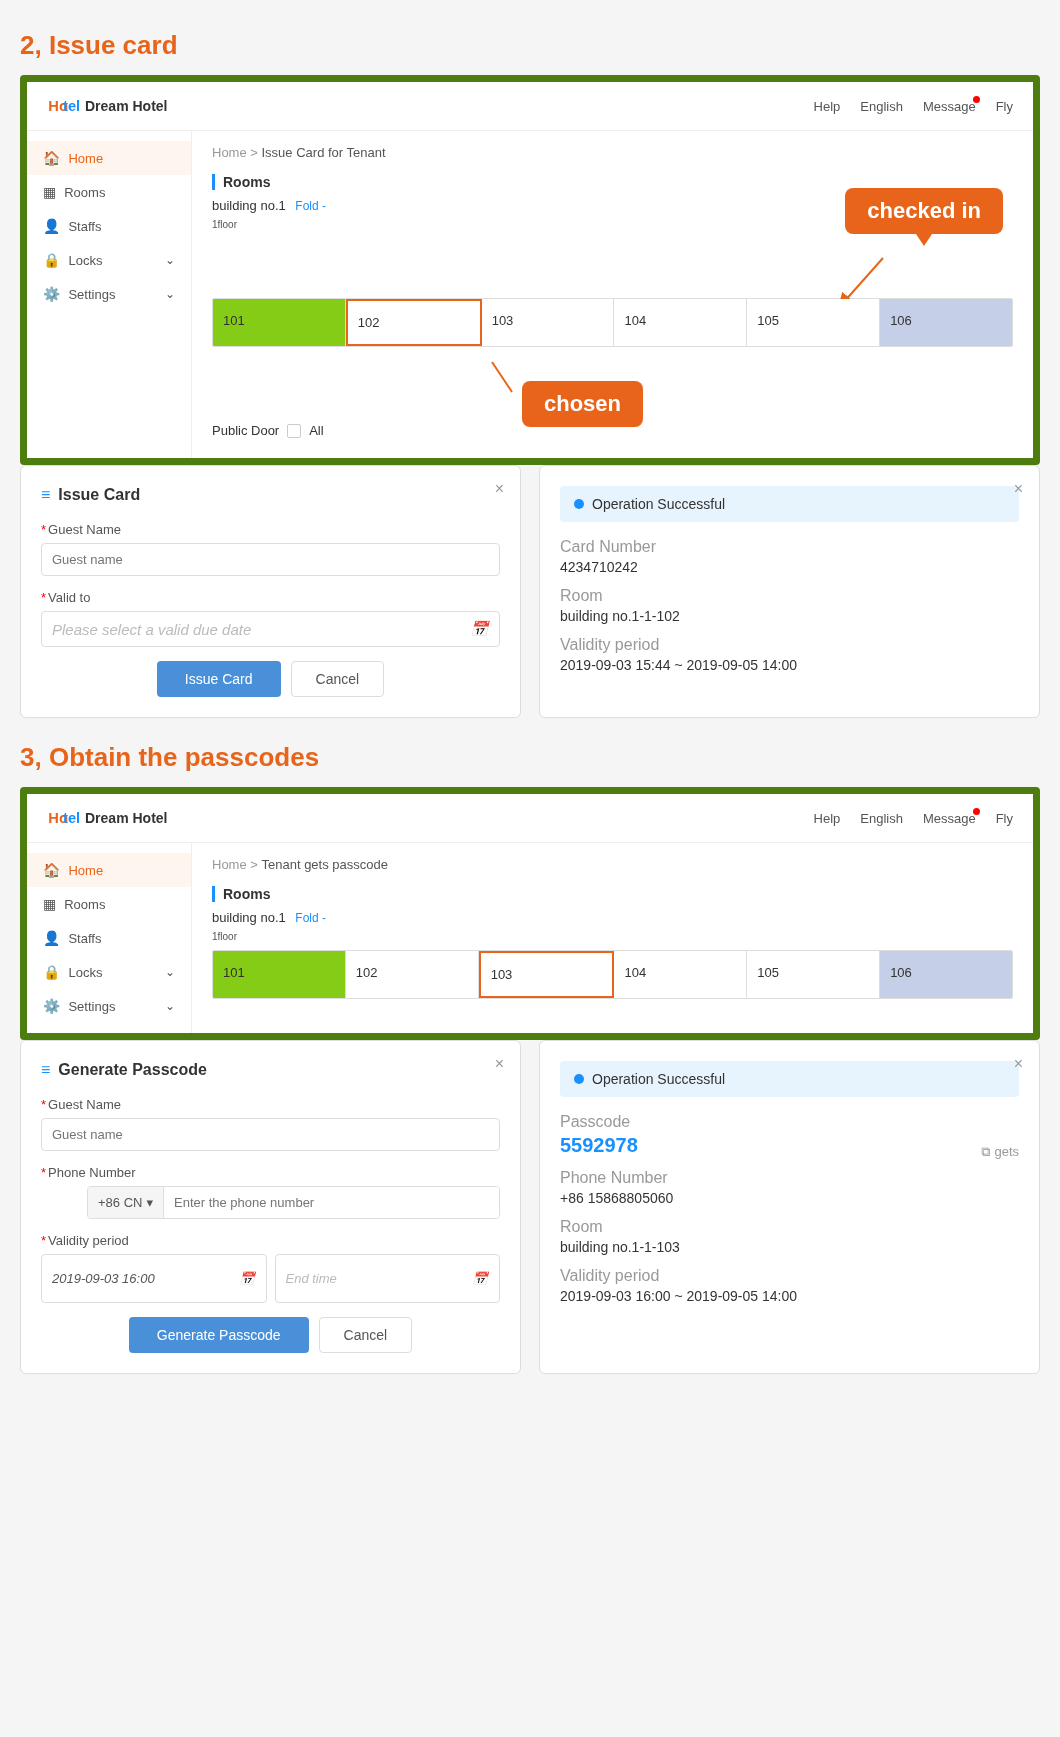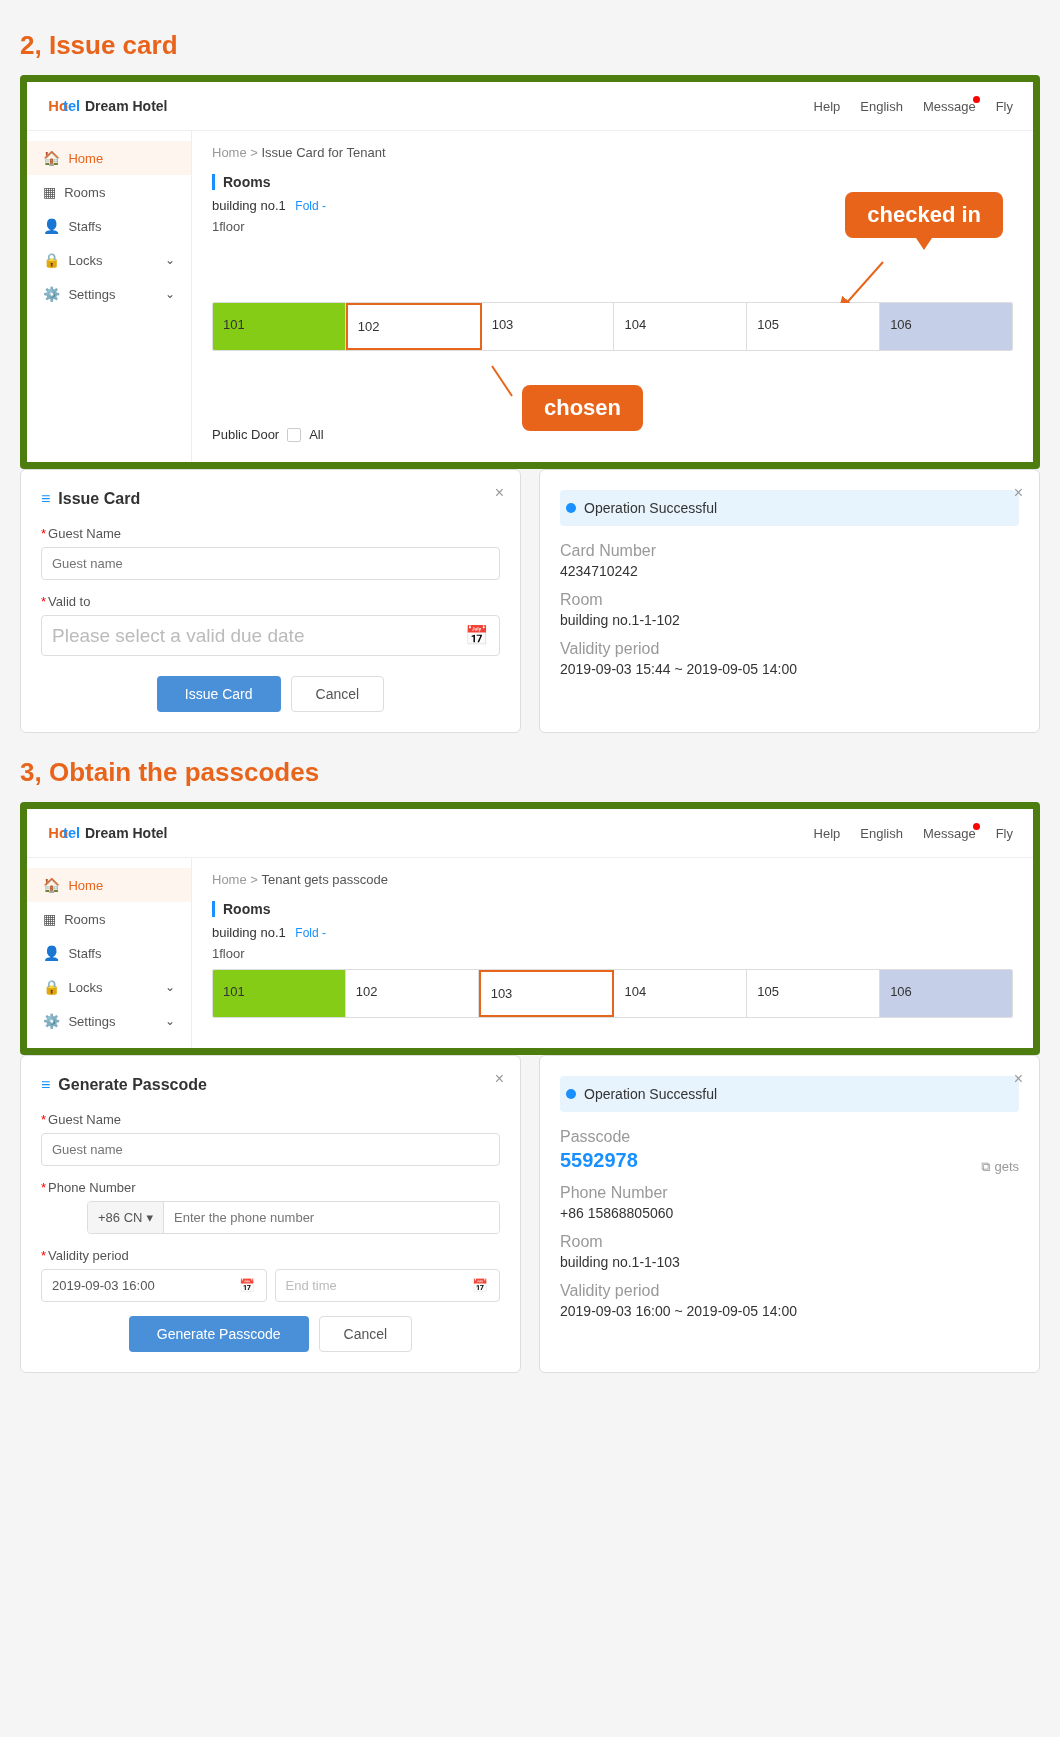--- a/index.html
+++ b/index.html
@@ -25,21 +25,21 @@
     .sidebar-item.has-arrow::after { content: '⌄'; margin-left: auto; font-size: 12px; }
 
     .main-content { flex: 1; padding: 14px 20px; }
     .breadcrumb { font-size: 13px; color: #999; margin-bottom: 14px; }
     .breadcrumb span { color: #555; }
     .breadcrumb .current { color: #555; font-weight: 500; }
 
     .section-label { font-weight: 600; font-size: 14px; color: #333; border-left: 3px solid #1890ff; padding-left: 8px; margin-bottom: 8px; }
     .building-label { font-size: 13px; color: #333; margin-bottom: 6px; }
     .building-label a { color: #1890ff; text-decoration: none; font-size: 12px; margin-left: 6px; }
-    .floor-label { font-size: 13px; color: #555; margin-bottom: 8px; }
+    .floor-label { font-size: 10px; color: #555; margin-bottom: 8px; }
 
     .rooms-grid { display: flex; gap: 0; border: 1px solid #ddd; border-radius: 2px; overflow: hidden; margin-bottom: 10px; }
     .room-cell { flex: 1; padding: 14px 10px; font-size: 13px; color: #333; border-right: 1px solid #ddd; background: white; text-align: left; min-width: 80px; position: relative; }
     .room-cell:last-child { border-right: none; }
     .room-cell.chosen { background: #fff; border: 2px solid #e8641a; color: #333; }
     .room-cell.checked-in { background: #84cc16; }
     .room-cell.dark-end { background: #c5cfe8; }
     .room-cell.selected-orange { border: 2px solid #e8641a; }
 
     .public-door-row { display: flex; align-items: center; gap: 8px; font-size: 13px; color: #333; padding: 6px 0; }
@@ -56,43 +56,43 @@
     .dialog-row { display: flex; gap: 18px; margin-bottom: 18px; }
     .dialog-box { background: white; border: 1px solid #ddd; border-radius: 6px; flex: 1; padding: 20px; position: relative; }
     .dialog-title-row { display: flex; align-items: center; gap: 8px; margin-bottom: 18px; }
     .dialog-title-icon { color: #1890ff; font-size: 16px; }
     .dialog-title { font-size: 16px; font-weight: 600; color: #333; }
     .dialog-close { position: absolute; top: 14px; right: 16px; color: #999; cursor: pointer; font-size: 16px; }
 
     .form-label { font-size: 13px; color: #555; margin-bottom: 6px; }
     .form-label .req { color: red; margin-right: 2px; }
     .form-input { width: 100%; border: 1px solid #ddd; border-radius: 4px; padding: 8px 10px; font-size: 13px; color: #999; margin-bottom: 14px; }
-    .form-input-date { display: flex; align-items: center; border: 1px solid #ddd; border-radius: 4px; padding: 8px 10px; font-size: 19px; color: #bbb; margin-bottom: 20px; }
+    .form-input-date { display: flex; align-items: center; border: 1px solid #ddd; border-radius: 4px; padding: 8px 10px; font-size: 15px; color: #bbb; margin-bottom: 14px; font-style: italic; }
     .form-input-date .cal-icon { margin-left: auto; color: #bbb; }
     .btn-row { display: flex; gap: 10px; justify-content: center; margin-top: 8px; }
     .btn-primary { background: #4a90d9; color: white; border: none; border-radius: 4px; padding: 9px 28px; font-size: 14px; cursor: pointer; }
     .btn-cancel { background: white; color: #555; border: 1px solid #ddd; border-radius: 4px; padding: 9px 24px; font-size: 14px; cursor: pointer; }
 
     
-    .success-header { background: #e8f4fd; padding: 10px 6px; border-radius: 4px; display: flex; align-items: center; gap: 8px; margin-bottom: 16px; font-size: 14px; color: #333; }
+    .success-header { background: #e8f4fd; padding: 10px 14px; border-radius: 4px; display: flex; align-items: center; gap: 8px; margin-bottom: 16px; font-size: 14px; color: #333; }
     .success-dot { width: 10px; height: 10px; background: #1890ff; border-radius: 50%; }
     .info-label { font-size: 16px; color: #999; margin-bottom: 3px; }
     .info-value { font-size: 14px; color: #333; margin-bottom: 12px; }
     .info-value.blue { color: #1890ff; font-size: 20px; font-weight: 700; }
     .validity-row { display: flex; justify-content: space-between; align-items: center; }
     .copy-btn { display: flex; align-items: center; gap: 4px; font-size: 13px; color: #999; cursor: pointer; }
 
     
     .phone-input-group { display: flex; gap: 0; border: 1px solid #ddd; border-radius: 4px; overflow: hidden; margin-bottom: 14px; margin-left: 46px; }
     .phone-country { padding: 8px 10px; font-size: 13px; color: #555; background: #f5f5f5; border-right: 1px solid #ddd; display: flex; align-items: center; gap: 4px; cursor: pointer; white-space: nowrap; }
     .phone-number { flex: 1; border: none; padding: 8px 10px; font-size: 13px; color: #bbb; outline: none; }
 
     
     .date-range-row { display: flex; gap: 8px; align-items: center; margin-bottom: 14px; }
-    .date-input-half { flex: 1; display: flex; align-items: center; border: 1px solid #ddd; border-radius: 4px; padding: 8px 10px; font-size: 13px; color: #555; }
+    .date-input-half { flex: 1; display: flex; align-items: center; border: 1px solid #ddd; border-radius: 4px; padding: 16px 10px; font-size: 13px; color: #555; font-style: italic; }
     .date-input-half.placeholder { color: #bbb; }
     .date-input-half .cal-icon { margin-left: auto; color: #bbb; font-size: 13px; }
 
     .section-spacer { margin-top: 24px; }
   </style>
 </head>
 <body>
 
 <h2 class="section-title">2, Issue card</h2>
 

